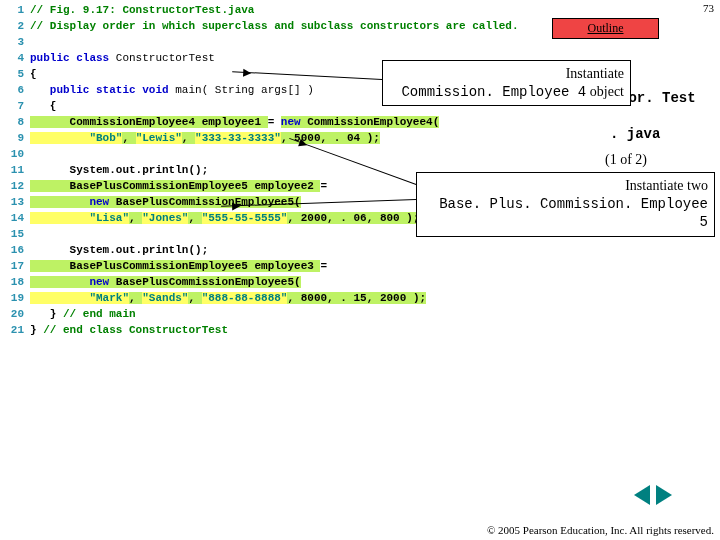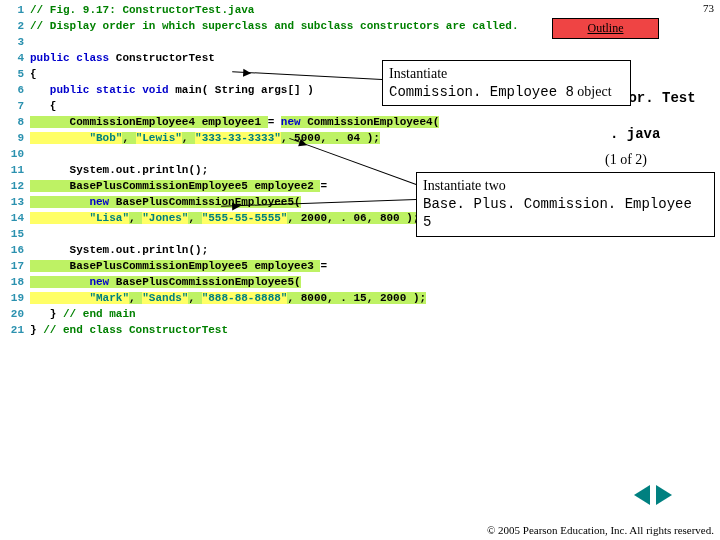--- a/index.html
+++ b/index.html
@@ -29,21 +29,21 @@
     width: 22px;
     text-align: right;
     color: #2b91af;
     padding-right: 6px;
     font-weight: bold;
     flex: 0 0 auto;
   }
   .code-text { flex: 1 1 auto; }
   .c-cmt  { color: #008000; font-weight: bold; }
   .c-kw   { color: #0000cc; font-weight: bold; }
-  .c-name { color: #000; font-weight: bold; }
+  .c-name { color: #000; font-weight: normal; }
   .c-str  { color: #008080; font-weight: bold; background: #ffff66; }
   .c-plain{ color: #000; font-weight: bold; }
   .hl     { background:#bef264; }
 
   .outline-box {
     position: absolute;
     top: 18px;
     left: 552px;
     width: 105px;
     border: 1px solid #000;
@@ -62,20 +62,21 @@
     font-family: "Times New Roman", serif;
   }
   .callout {
     position: absolute;
     border: 1px solid #000;
     background: #fff;
     font-family: "Times New Roman", serif;
     font-size: 14px;
     padding: 4px 6px;
     line-height: 1.25;
+    text-align: right;
   }
   .callout .mono { font-family: "Courier New", monospace; font-size: 14px; }
   .callout1 { top: 60px; left: 382px; width: 235px; }
   .callout2 { top: 172px; left: 416px; width: 285px; }
 
   .side-label {
     position: absolute;
     font-family: "Courier New", monospace;
     font-size: 14px;
     font-weight: bold;
@@ -155,21 +156,21 @@
 <div class="page-num">73</div>
 
 <div class="outline-box">Outline</div>
 
 <div class="side-label lbl1">tor. Test</div>
 <div class="side-label lbl2">. java</div>
 <div class="side-label lbl3">(1 of 2)</div>
 
 <div class="callout callout1">
   <span>Instantiate</span><br>
-  <span class="mono">Commission. Employee 8</span><span> object</span>
+  <span class="mono">Commission. Employee 4</span><span> object</span>
 </div>
 
 <div class="callout callout2">
   <span>Instantiate two</span><br>
   <span class="mono">Base. Plus. Commission. Employee 5</span><br>
 </div>
 
 <div id="ar1" class="arrow"></div>
 <div id="ar2a" class="arrow"></div>
 <div id="ar2b" class="arrow"></div>

